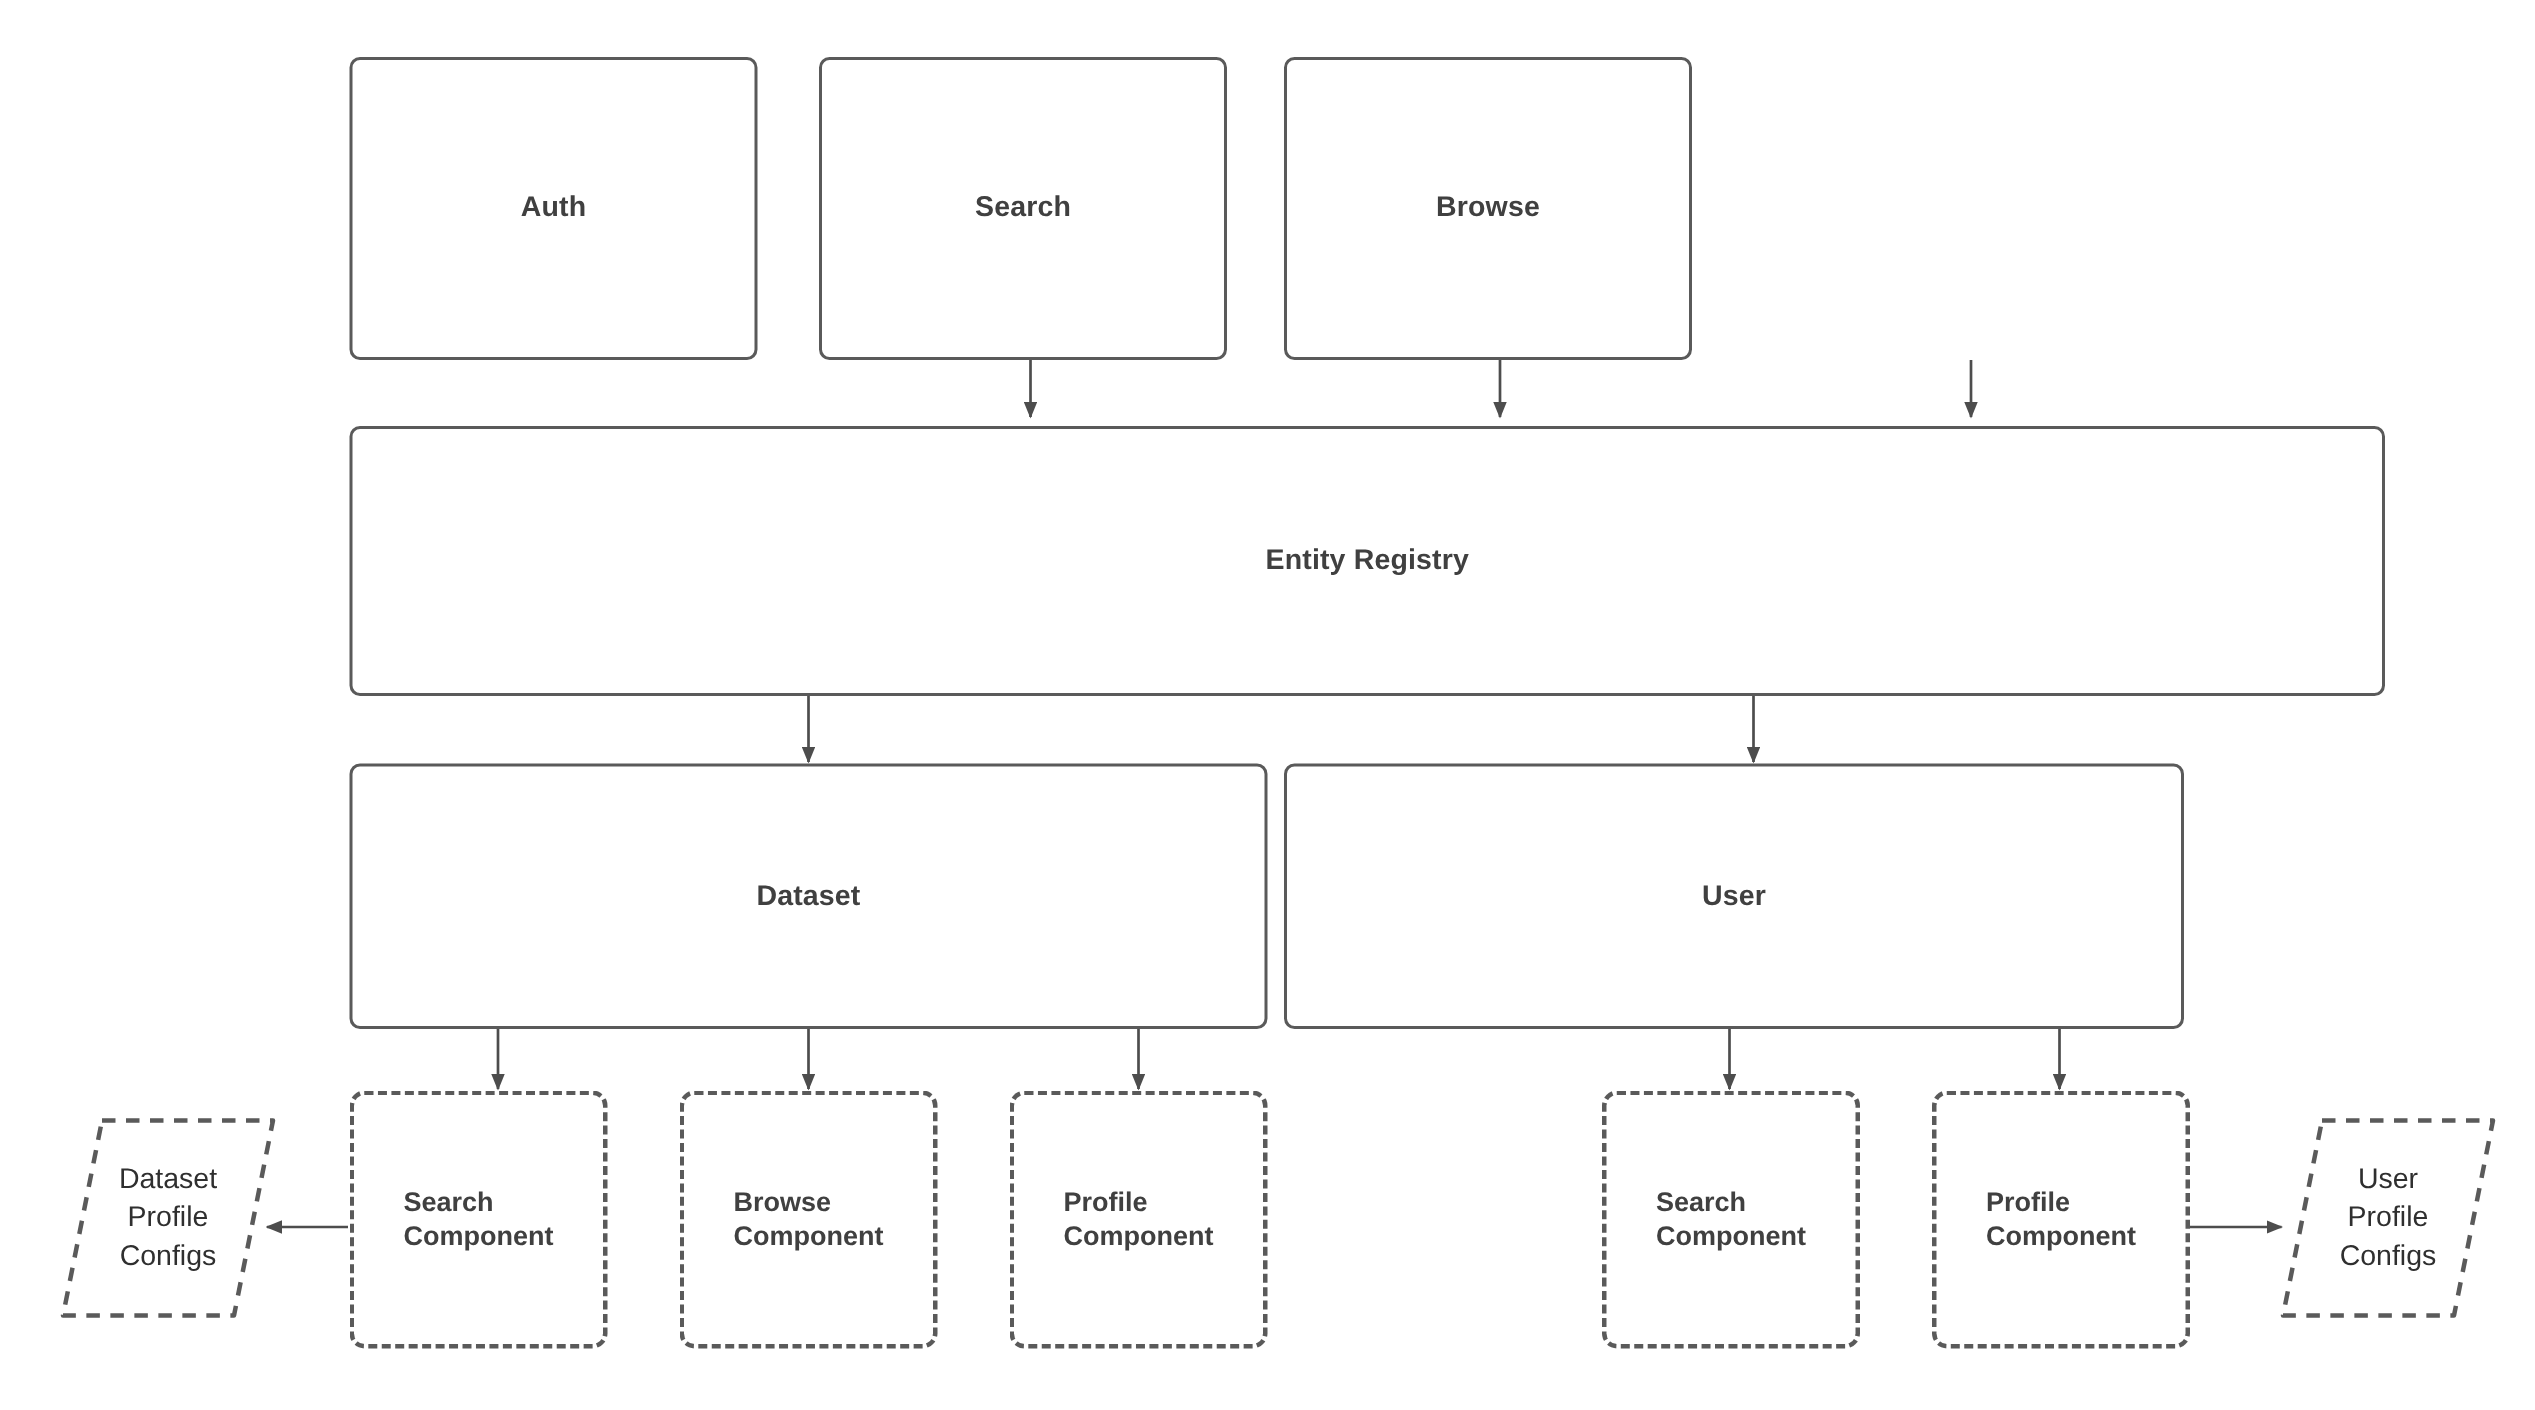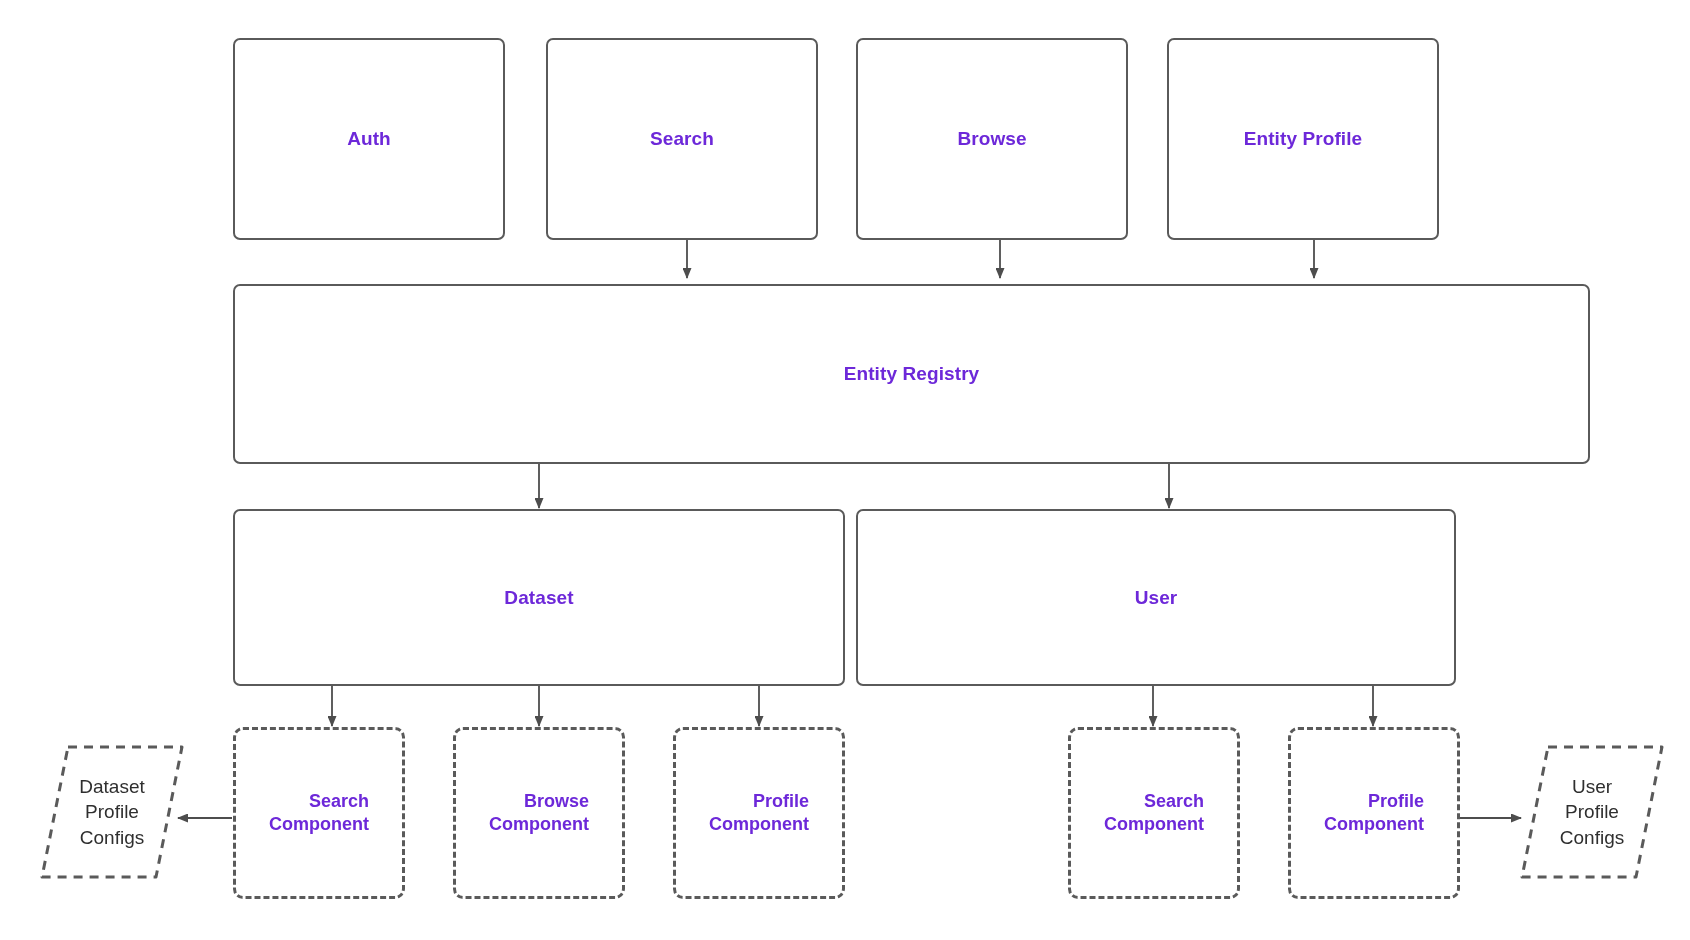--- a/index.html
+++ b/index.html
@@ -28,22 +28,22 @@
     width: 1690px;
     height: 940px;
     pointer-events: none;
   }
   .node {
     position: absolute;
     box-sizing: border-box;
     display: flex;
     align-items: center;
     justify-content: center;
-    text-align: right;
-    color: #6d28d9;
+    text-align: left;
+    color: #404040;
   }
   .node.solid {
     border: 2.5px solid #5a5a5a;
     border-radius: 7px;
     background: #ffffff;
     font-weight: bold;
     font-size: 19px;
     letter-spacing: 0.1px;
   }
   .node.dashed {
@@ -140,23 +140,20 @@
   </div>
 
   <div class="node solid" style="left:546px; top:38px; width:272px; height:202px;">
     <span class="lbl">Search</span>
   </div>
 
   <div class="node solid" style="left:856px; top:38px; width:272px; height:202px;">
     <span class="lbl">Browse</span>
   </div>
 
-  <div class="node solid" style="left:1167px; top:38px; width:272px; height:202px;">
-    <span class="lbl">Entity Profile</span>
-  </div>
 
   <div class="node solid" style="left:233px; top:284px; width:1357px; height:180px;">
     <span class="lbl">Entity Registry</span>
   </div>
 
   <div class="node solid" style="left:233px; top:509px; width:612px; height:177px;">
     <span class="lbl">Dataset</span>
   </div>
 
   <div class="node solid" style="left:856px; top:509px; width:600px; height:177px;">

